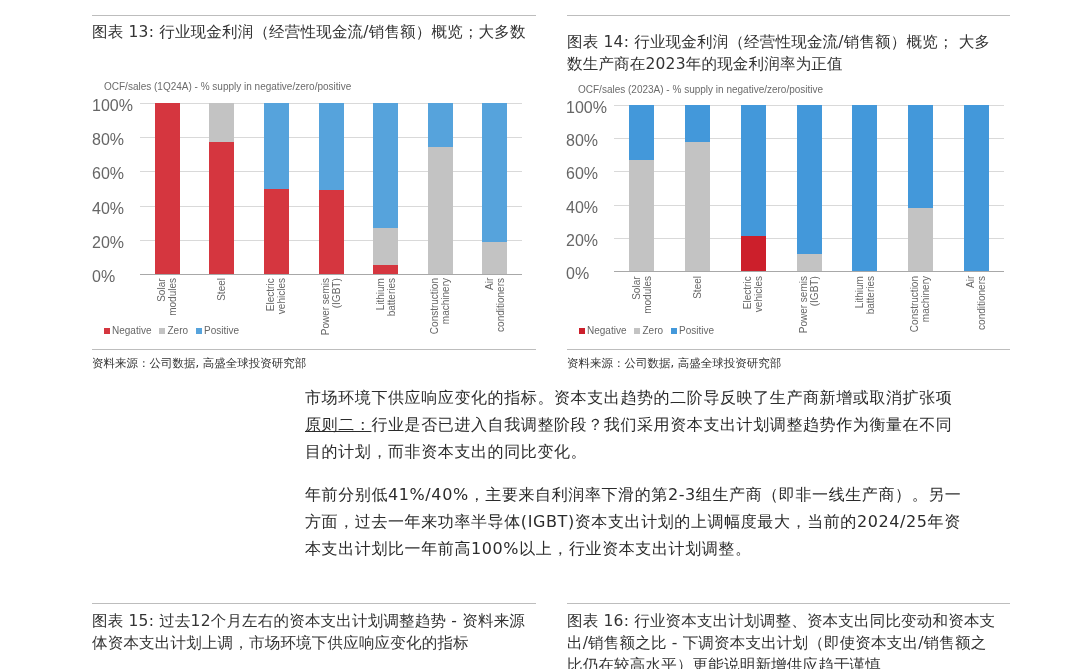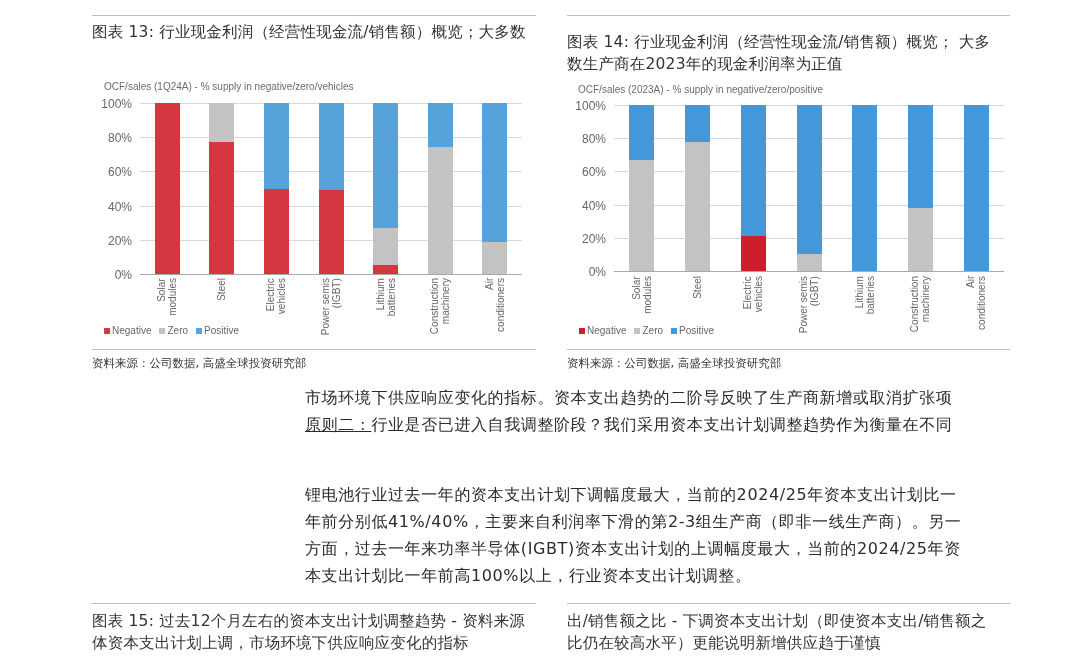--- a/index.html
+++ b/index.html
@@ -4,40 +4,40 @@
 <style>
   html, body { margin:0; padding:0; background:#ffffff; }
   body { width:1080px; height:669px; position:relative; overflow:hidden;
          font-family:"DejaVu Sans","Liberation Sans",sans-serif; color:#2b2b2b; }
   .hr { position:absolute; height:1px; background:#bdbdbd; }
   .fig-title { position:absolute; font-size:15.5px; line-height:22px; color:#333; letter-spacing:0.2px; }
   .chart-sub { position:absolute; font-family:"Liberation Sans",sans-serif; font-size:10px; color:#6b6b6b; }
   .plot { position:absolute; }
   .grid { position:absolute; left:0; right:0; height:1px; background:#d9d9d9; }
   .baseline { position:absolute; left:0; right:0; height:1px; background:#a8a8a8; }
-  .ytick { position:absolute; width:40px; text-align:right; font-family:"Liberation Sans",sans-serif; font-size:12px; color:#666; }
+  .ytick { position:absolute; width:40px; font-family:"Liberation Sans",sans-serif; font-size:16px; color:#666; }
   .bar { position:absolute; bottom:0; width:25px; display:flex; flex-direction:column-reverse; }
   .seg { width:100%; }
   .xlab { position:absolute; font-family:"Liberation Sans",sans-serif; font-size:10px; line-height:11px; color:#666;
           writing-mode:vertical-rl; transform:rotate(180deg); text-align:right; white-space:pre; }
   .legend { position:absolute; font-family:"Liberation Sans",sans-serif; font-size:10px; color:#666; display:flex; gap:8px; align-items:center; }
   .legend .item { display:flex; align-items:center; gap:2px; }
   .legend .sw { width:6px; height:6px; display:inline-block; }
   .source { position:absolute; font-size:11.5px; color:#333; }
   .para { position:absolute; left:305px; width:710px; font-size:16px; line-height:27px; color:#2b2b2b; letter-spacing:0.6px; }
   .u { text-decoration:underline; }
 </style>
 </head>
 <body>
 
 <div class="hr" style="left:92px; top:15px; width:444px;"></div>
 <div class="fig-title" style="left:92px; top:21px; width:450px;">
   <div>图表 13: 行业现金利润（经营性现金流/销售额）概览；大多数</div>
 </div>
-<div class="chart-sub" style="left:104px; top:81px;">OCF/sales (1Q24A) - % supply in negative/zero/vehicles</div>
+<div class="chart-sub" style="left:104px; top:81px;">OCF/sales (1Q24A) - % supply in negative/zero/positive</div>
 
 <div id="chart0" style="position:absolute; left:0; top:0;">
   <div class="plot" style="left:140px; top:103px; width:382px; height:171px;">
     <div class="grid" style="top:0"></div>
     <div class="grid" style="top:34.2px"></div>
     <div class="grid" style="top:68.4px"></div>
     <div class="grid" style="top:102.6px"></div>
     <div class="grid" style="top:136.8px"></div>
     <div class="baseline" style="top:171px"></div>
   <div class="bar" style="left: 14.7857px; height: 171px;">
@@ -183,32 +183,33 @@
       <span class="sw" style="background:#4398da"></span>
       <span>Positive</span>
     </span>
 </div>
 <div class="hr" style="left:567px; top:349px; width:443px;"></div>
 <div class="source" style="left:567px; top:356px;">资料来源：公司数据, 高盛全球投资研究部</div>
 
 <div class="para" style="top:384px;">
   <div>市场环境下供应响应变化的指标。资本支出趋势的二阶导反映了生产商新增或取消扩张项</div>
   <div><span class="u">原则二：</span><span>行业是否已进入自我调整阶段？我们采用资本支出计划调整趋势作为衡量在不同</span></div>
+  <div>目的计划，而非资本支出的同比变化。</div>
 </div>
 
 <div class="para" style="top:481px;">
-  <div>锂电池行业过去一年的资本支出计划下调幅度最大，当前的2024/25年资本支出计划比一</div>
   <div>年前分别低41%/40%，主要来自利润率下滑的第2-3组生产商（即非一线生产商）。另一</div>
   <div>方面，过去一年来功率半导体(IGBT)资本支出计划的上调幅度最大，当前的2024/25年资</div>
   <div>本支出计划比一年前高100%以上，行业资本支出计划调整。</div>
 </div>
 
 <div class="hr" style="left:92px; top:603px; width:444px;"></div>
 <div class="fig-title" style="left:92px; top:610px; width:450px;">
   <div>图表 15: 过去12个月左右的资本支出计划调整趋势 - 资料来源</div>
   <div>体资本支出计划上调，市场环境下供应响应变化的指标</div>
 </div>
 
 <div class="hr" style="left:567px; top:603px; width:443px;"></div>
 <div class="fig-title" style="left:567px; top:610px; width:450px;">
+  <div>图表 16: 行业资本支出计划调整、资本支出同比变动和资本支</div>
   <div>出/销售额之比 - 下调资本支出计划（即使资本支出/销售额之</div>
   <div>比仍在较高水平）更能说明新增供应趋于谨慎</div>
 </div>
 
 </body></html>

